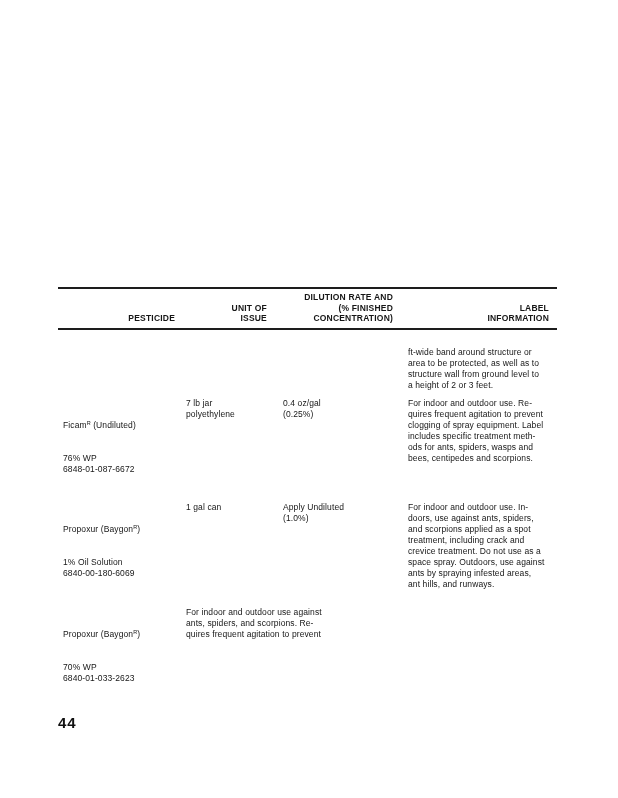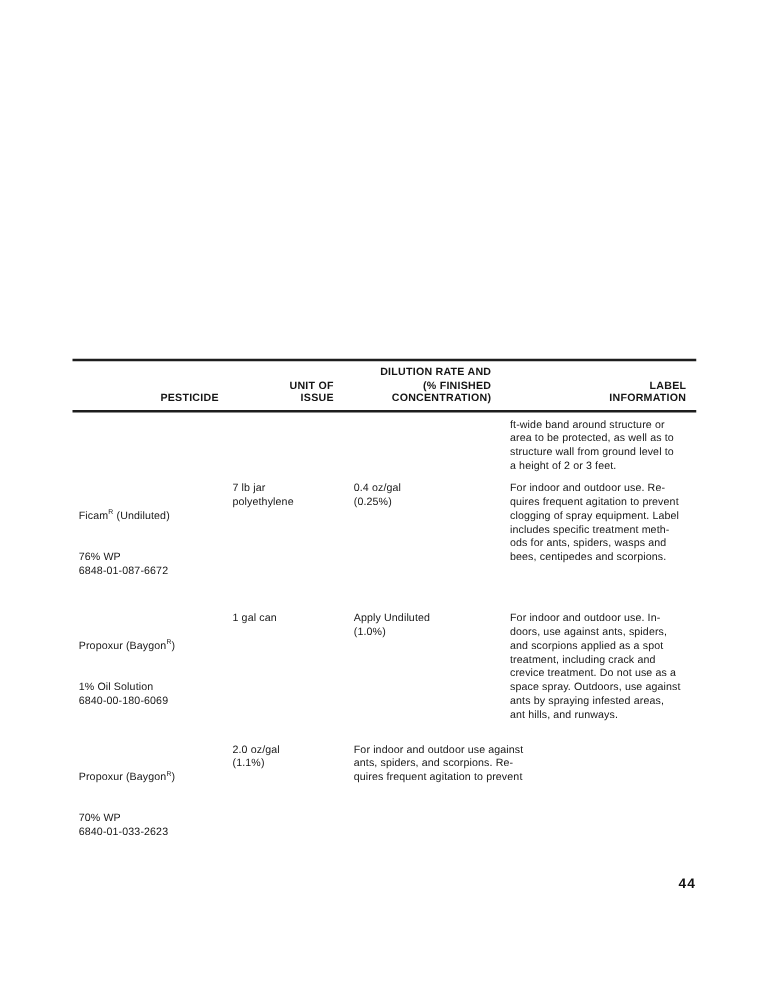--- a/index.html
+++ b/index.html
@@ -45,30 +45,30 @@
   .cell {
     font-size: 8.5px;
     line-height: 11px;
     white-space: pre;
     letter-spacing: 0.1px;
   }
   .cell.pest { padding-left: 5px; }
   .brandline { white-space: pre; }
   .sup { font-size: 5.5px; vertical-align: 3.5px; line-height: 0; }
 
-  .row.cont { margin-top: 4px; }
+  .row.cont { margin-top: 17px; }
   .row.r0 { margin-top: 7px; }
   .row.r1 { margin-top: 5px; }
   .row.r2 { margin-top: 6px; }
 
   .pageno {
     margin-top: 8px;
-    text-align: right;
+    text-align: left;
     font-weight: bold;
-    font-size: 11px;
+    font-size: 15px;
     letter-spacing: 1px;
     color: #111111;
   }
 </style>
 </head>
 <body>
 
 <div class="page">
   <div class="table">
 
@@ -129,22 +129,20 @@
 ants by spraying infested areas,
 ant hills, and runways.</div>
     </div>
 
     <div class="row r2">
       <div class="cell pest">
         <div class="brandline"><span>Propoxur (Baygon</span><span class="sup">R</span><span>)</span></div>
         <div>70% WP
 6840-01-033-2623</div>
       </div>
-      <div class="cell">2.0 oz/gal
-(1.1%)</div>
       <div class="cell">For indoor and outdoor use against
 ants, spiders, and scorpions. Re-
 quires frequent agitation to prevent</div>
     </div>
 
     <div class="pageno">44</div>
   </div>
 </div>
 
 </body></html>

